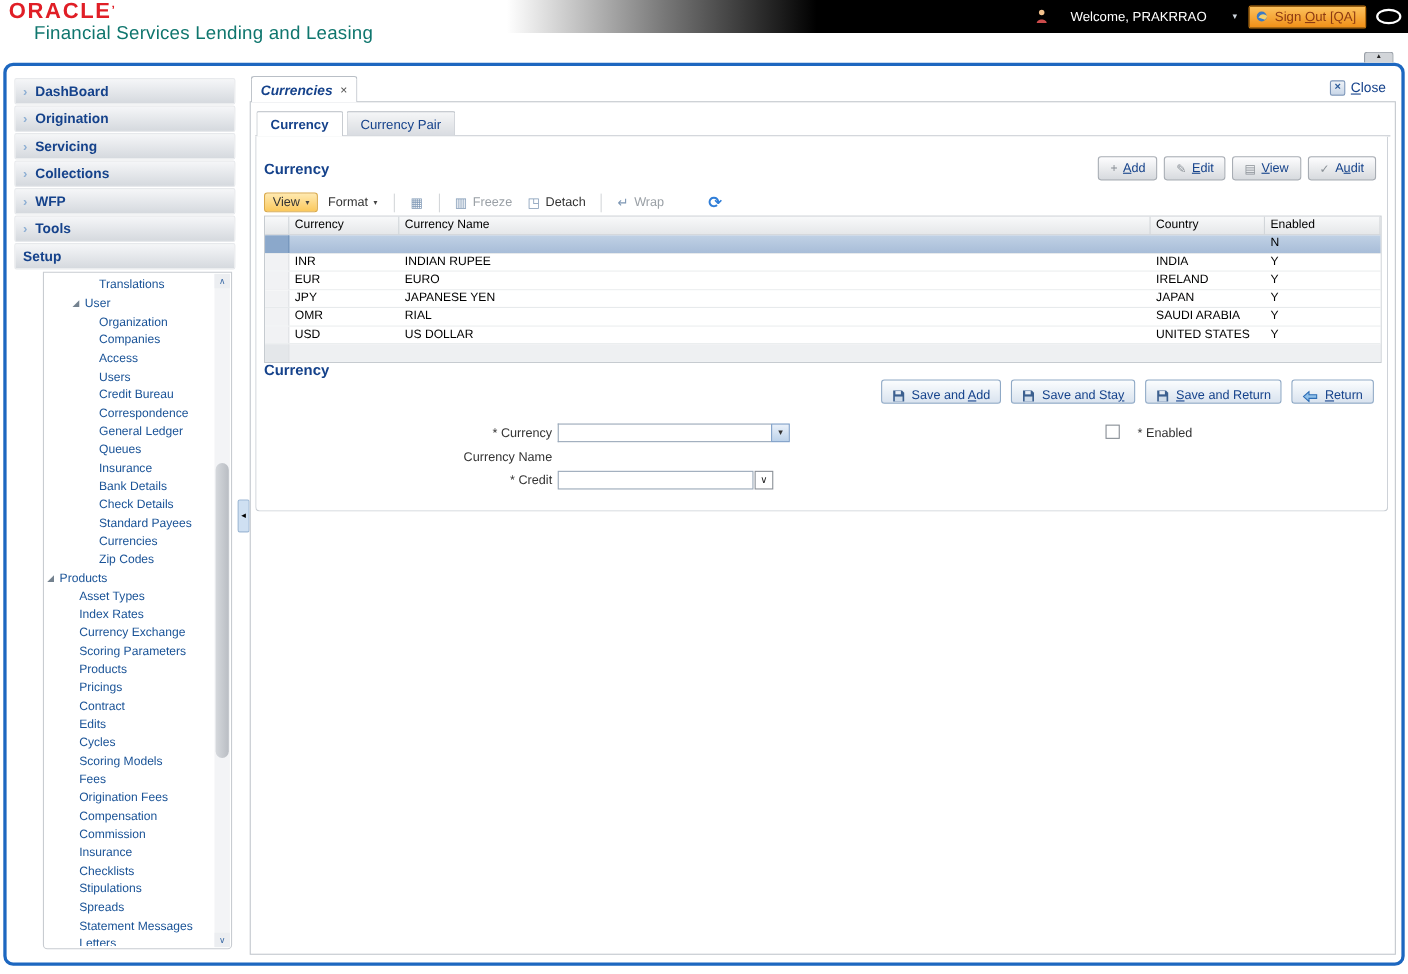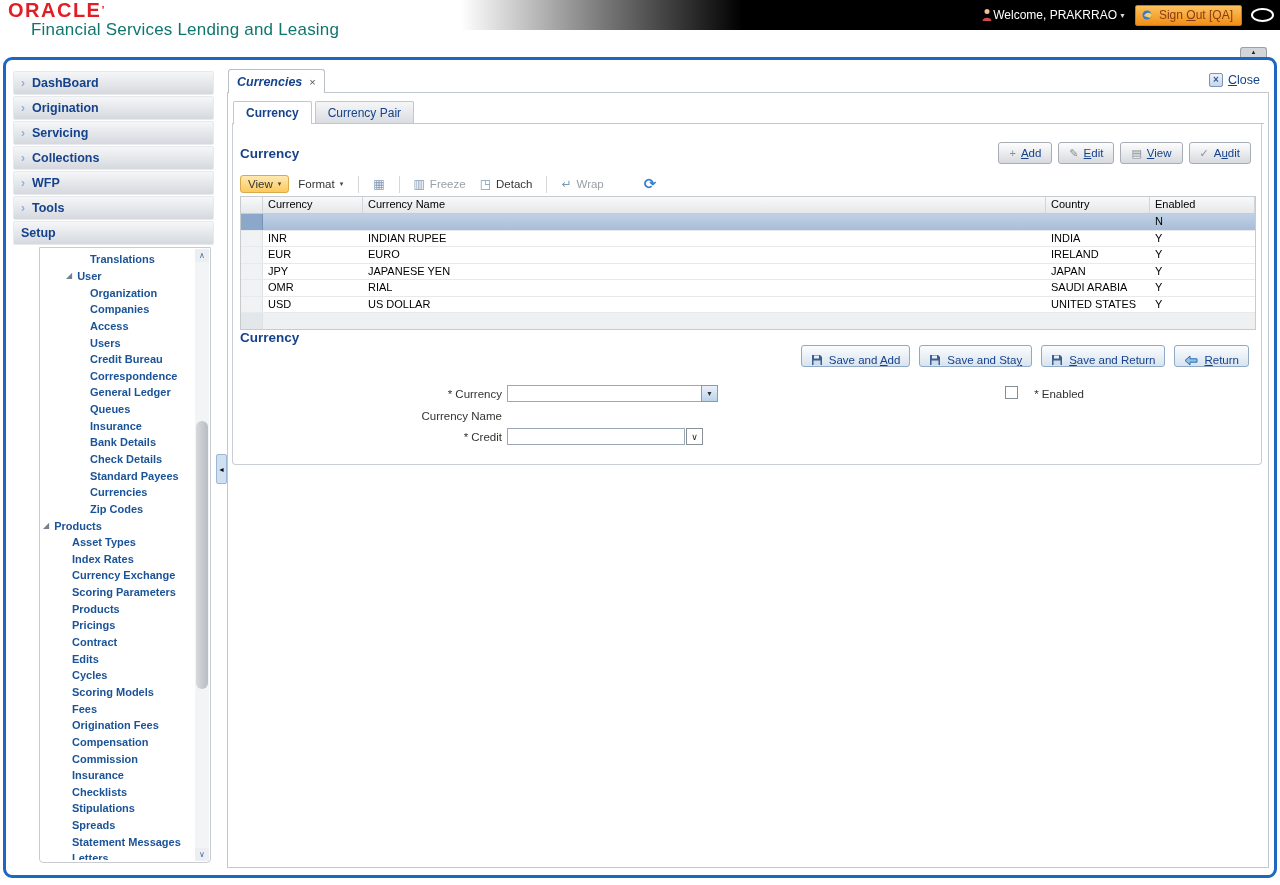--- a/index.html
+++ b/index.html
@@ -8,21 +8,21 @@
 
   
   .topbar { position:absolute; top:0; left:0; width:1280px; height:55px; background:#fff; }
   .black-strip { position:absolute; top:0; left:0; width:1280px; height:30px;
     background:linear-gradient(to right,#ffffff 36%,#7a7a7a 47%,#000000 58%); }
   .logo-block { position:absolute; left:8px; top:1px; z-index:3; }
   .oracle-logo { color:#e01e26; font-weight:bold; font-size:20px; letter-spacing:1.5px; line-height:19px; }
   .oracle-mark { font-size:11px; vertical-align:top; }
   .brand-subtitle { color:#0f766e; font-size:17px; margin-left:23px; margin-top:0px; letter-spacing:0.2px; }
   .user-area { position:absolute; right:6px; top:3px; height:24px; display:flex; align-items:center; gap:9px; z-index:3; }
-  .welcome-wrap { display:flex; align-items:center; gap:0; color:#fff; font-size:12px; cursor:default; }
+  .welcome-wrap { display:flex; align-items:center; gap:20px; color:#fff; font-size:12px; cursor:default; }
   .welcome-caret { font-size:7px; color:#cfd6de; margin-left:2px; }
   .signout-btn { display:flex; align-items:center; gap:5px; background:linear-gradient(#fcc25e,#f08f17);
     border:1px solid #c97a10; border-radius:2px; padding:2px 8px 3px 6px; color:#8c3a12; font-size:12px; }
   .status-oval { width:23px; height:14px; border:2px solid #fff; border-radius:50%; background:transparent; }
   .u { text-decoration:underline; }
 
   
   .collapse-tab { position:absolute; top:47px; right:13px; width:27px; height:10px; background:#d2d5d9;
     border:1px solid #9aa0a8; border-bottom:none; border-radius:3px 3px 0 0; font-size:6px; line-height:8px;
     text-align:center; color:#222; z-index:4; }
@@ -34,21 +34,21 @@
   
   .sidebar { position:absolute; left:7px; top:11px; width:201px; height:800px; }
   .acc-item { height:24px; margin-bottom:1px; background:linear-gradient(#f5f6f8,#d5d9de);
     border:1px solid #e7e9ec; border-radius:2px; display:flex; align-items:center; gap:7px;
     padding:0 7px; font-weight:bold; color:#15428b; font-size:12.5px; cursor:pointer; }
   .acc-chevron { color:#8fb0d4; font-size:12px; font-weight:bold; line-height:10px; }
   .tree-box { position:absolute; left:26px; top:176px; width:172px; height:616px;
     border:1px solid #c8ccd1; border-radius:0 0 4px 4px; background:#fff; }
   .tree-items { position:absolute; left:0; top:3px; right:16px; bottom:2px; overflow:hidden; }
   .ti { height:16.65px; display:flex; align-items:center; font-size:11px; color:#1a5397;
-    white-space:nowrap; cursor:pointer;font-weight:bold; }
+    white-space:nowrap; cursor:pointer; }
   .ti .twisty { color:#74828f; font-size:8px; margin-right:5px; }
   .in-a   { padding-left:50px; }
   .in-user{ padding-left:26px; }
   .in-prod{ padding-left:3px;  }
   .in-pc  { padding-left:32px; }
   .tree-scroll { position:absolute; top:1px; right:1px; bottom:1px; width:14px; background:#f3f4f6; }
   .scroll-btn { height:13px; font-size:8px; color:#3f6ea8; text-align:center; line-height:13px;
     background:#eceef1; cursor:pointer; }
   .scroll-btn.down { position:absolute; bottom:0; left:0; right:0; }
   .scroll-thumb { position:absolute; top:172px; left:1px; width:12px; height:268px;

